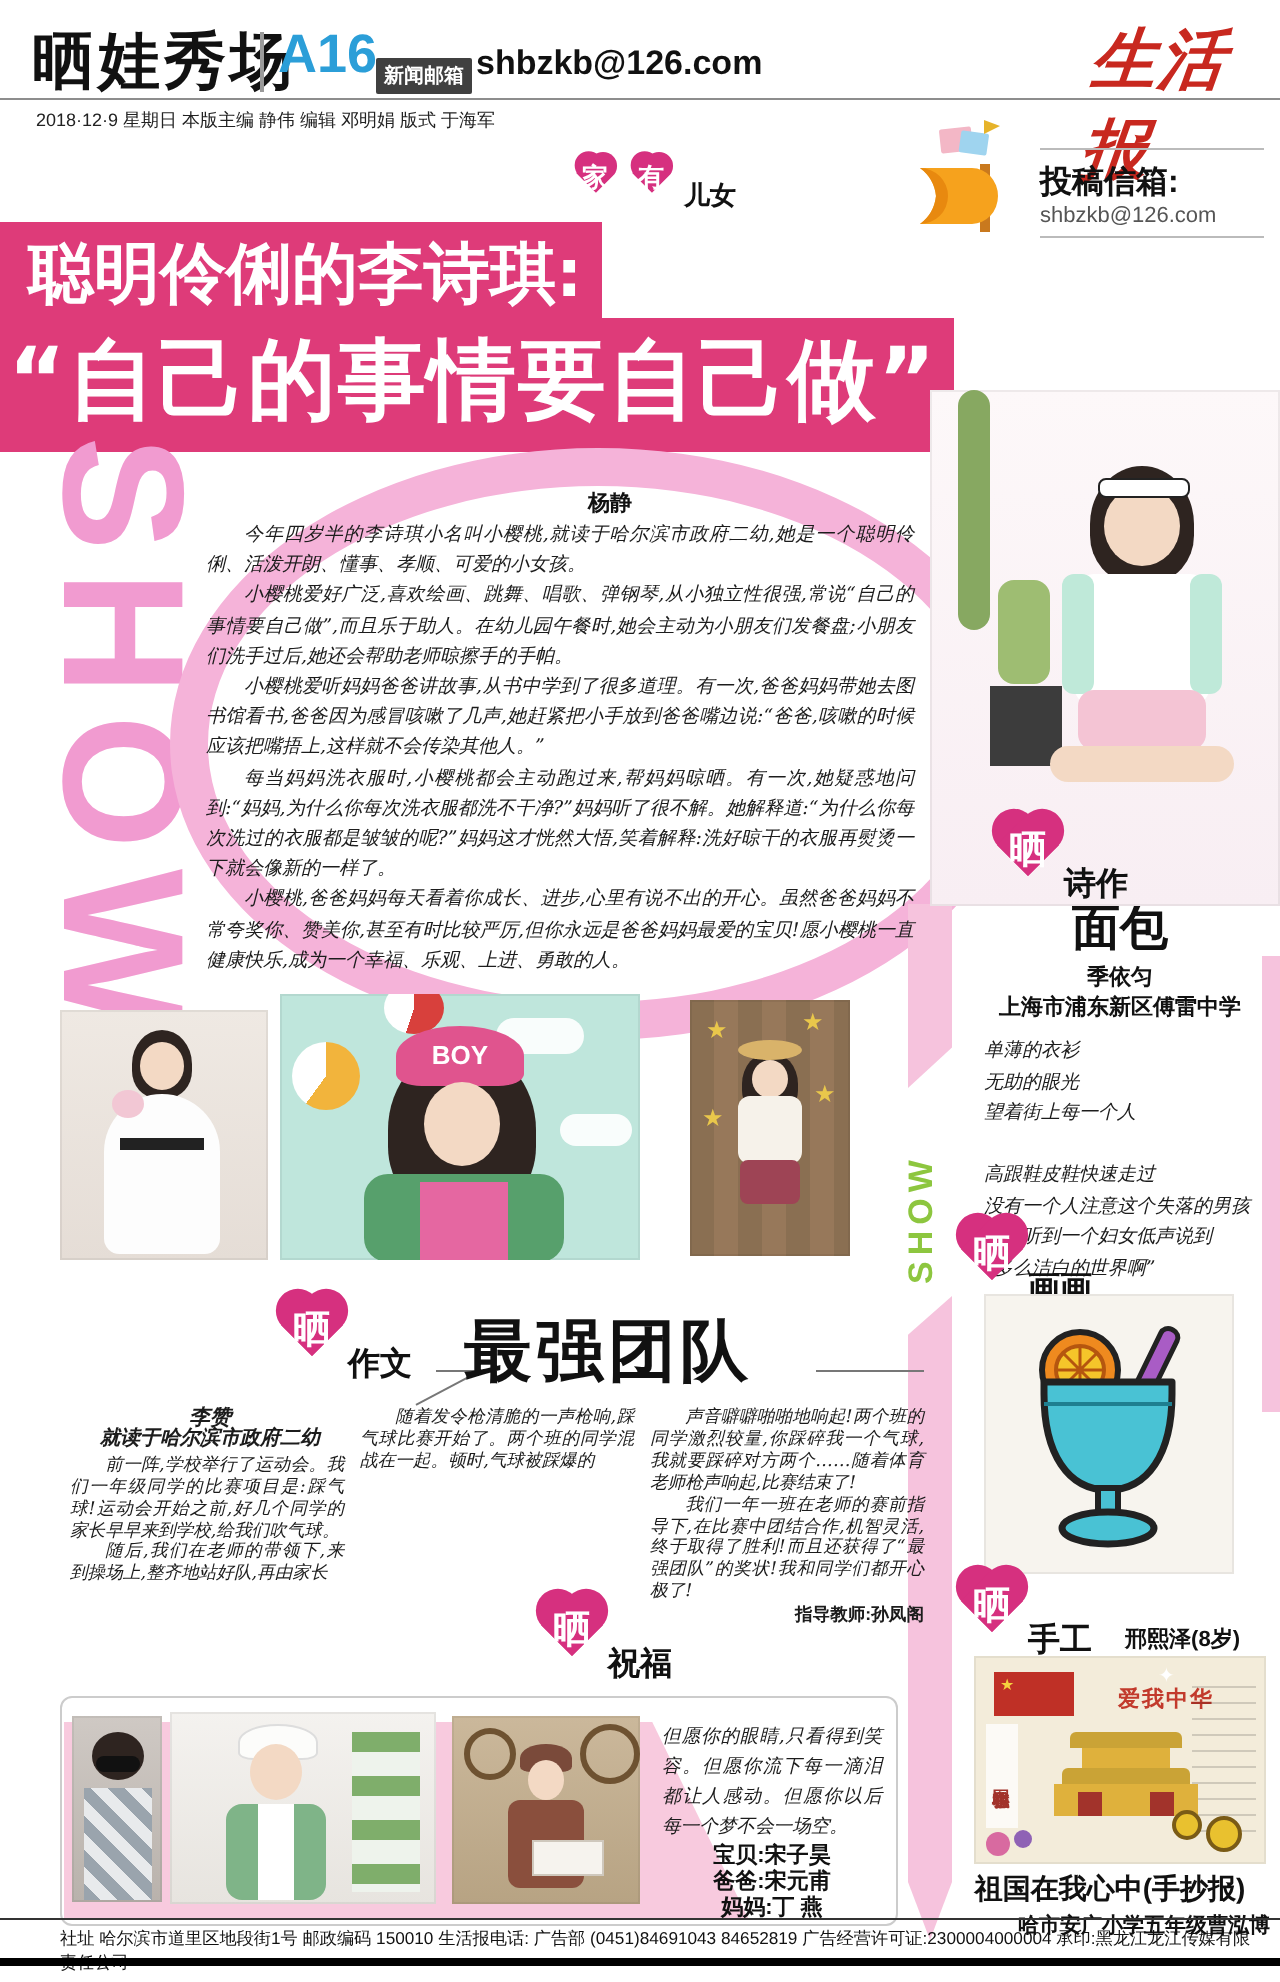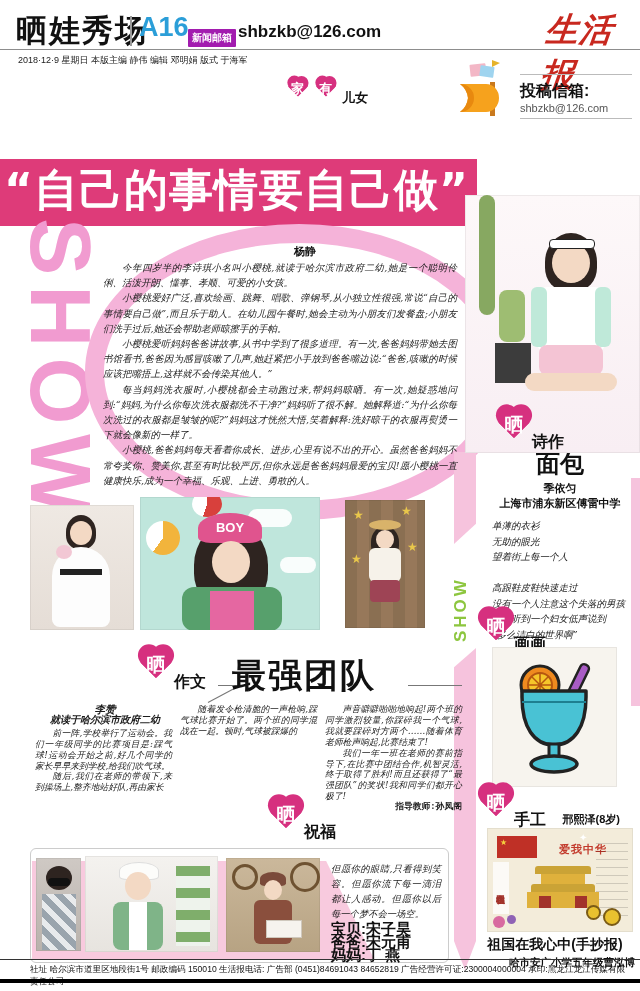--- a/index.html
+++ b/index.html
@@ -4,21 +4,21 @@
 <style>
   html,body{margin:0;padding:0;background:#e8e8e8;}
   .page{position:relative;width:640px;height:991px;background:#fff;overflow:hidden;
         font-family:"Liberation Sans",sans-serif;color:#111;}
   .abs{position:absolute;}
 
   
   .mast-title{left:16px;top:10px;font-size:31px;font-weight:900;letter-spacing:2px;font-family:"DejaVu Serif",serif;}
   .mast-div{left:130px;top:16px;width:2px;height:30px;background:#9a9a9a;}
   .page-num{left:139px;top:12px;font-size:27px;font-weight:900;color:#2b9ed8;}
-  .mail-badge{left:188px;top:29px;background:#a21caf;color:#fff;font-size:10px;font-weight:700;padding:2px 4px;border-radius:1px;}
+  .mail-badge{left:188px;top:29px;background:#404040;color:#fff;font-size:10px;font-weight:700;padding:2px 4px;border-radius:1px;}
   .mail-email{left:238px;top:22px;font-size:17px;font-weight:800;}
   .paper-logo{left:543px;top:8px;font-size:33px;font-weight:900;font-style:italic;color:#c8281f;
               font-family:"DejaVu Serif",serif;transform:skewX(-6deg);letter-spacing:1px;}
   .header-rule{left:0;top:49px;width:640px;height:1px;background:#8d8d8d;}
   .dateline{left:18px;top:54px;font-size:9px;color:#222;}
 
   
   .sub-line{width:112px;height:1px;background:#bbb;}
   .sub-label{left:520px;top:81px;font-size:16px;font-weight:800;}
   .sub-email{left:520px;top:102px;font-size:11px;color:#555;}
@@ -89,32 +89,32 @@
 
   
   .essay-title{left:232px;top:653px;width:180px;font-size:34px;font-weight:900;
                font-family:"DejaVu Serif",serif;letter-spacing:2px;}
   .rule-thin{height:1px;background:#777;}
   .slash{left:206px;top:694px;width:34px;height:1px;background:#777;transform:rotate(-28deg);}
   .essay-head{width:140px;text-align:center;font-weight:900;}
   .essay-col{position:absolute;top:704px;width:137px;font-family:"DejaVu Serif",serif;font-style:italic;
              font-size:8.8px;line-height:10.9px;text-align:justify;color:#1c1c1c;}
   .essay-col p{margin:0;text-indent:2em;}
-  .teacher{font-weight:900;font-style:normal;font-family:Liberation Mono, monospace;}
+  .teacher{font-weight:900;font-style:normal;font-family:Liberation Sans, sans-serif;}
 
   
   .bless-box{left:30px;top:848px;width:417px;height:113px;border:1px solid #ccc;border-radius:6px;background:#fff;}
   .bless-band{left:32px;top:861px;width:342px;height:98px;background:#f8cade;
               clip-path:polygon(0 0,86% 0,100% 100%,0 100%);}
   .bph1{left:36px;top:858px;width:45px;height:93px;background:linear-gradient(#cfc9c4,#b9b2ac);}
   .bph2{left:85px;top:856px;width:133px;height:96px;background:linear-gradient(#f4f2ef,#e7e4df);}
   .bph3{left:226px;top:858px;width:94px;height:94px;background:linear-gradient(#cbb89b,#b7a383);}
   .bless-text{left:331px;top:861px;width:110px;font-family:"DejaVu Serif",serif;font-style:italic;
               font-size:9.3px;line-height:15px;text-align:justify;color:#1c1c1c;}
-  .bless-names{left:331px;top:922px;width:110px;text-align:left;font-size:15px;font-weight:800;line-height:13px;}
+  .bless-names{left:331px;top:922px;width:110px;text-align:center;font-size:11px;font-weight:800;line-height:13px;}
 
   
   .craft-box{left:487px;top:828px;width:146px;height:104px;background:#f3ecda;}
   .craft-flag{position:absolute;left:10px;top:8px;width:40px;height:22px;background:#bf3026;}
   .craft-main-text{position:absolute;left:72px;top:14px;font-size:11px;font-weight:900;color:#c23a2c;letter-spacing:1px;}
   .craft-side{position:absolute;left:6px;top:34px;width:16px;height:52px;background:rgba(255,255,255,.75);
               writing-mode:vertical-rl;font-size:8.5px;font-weight:800;color:#a2332b;text-align:center;line-height:16px;}
   .craft-lines{position:absolute;right:5px;top:8px;width:32px;height:84px;
                background:repeating-linear-gradient(#0000 0 7px,#00000026 7px 8px);}
   .bld{position:absolute;background:#dfb13c;}
@@ -156,20 +156,21 @@
   <div class="abs sub-line" style="left:520px;top:118px;"></div>
 
   <div class="heart heart-sm" style="left:284px;top:77px;">
     <span class="heart-char">家</span>
   </div>
   <div class="heart heart-sm" style="left:312px;top:77px;">
     <span class="heart-char">有</span>
   </div>
   <div class="abs" style="left:342px;top:89px;font-size:13px;font-weight:900;">儿女</div>
 
+  <div class="abs hl hl1">聪明伶俐的李诗琪:</div>
   <div class="abs hl hl2">“自己的事情要自己做”</div>
 
   <div class="abs show-left">SHOW</div>
 
   <div class="abs ring"></div>
   <div class="abs art-author z2">杨静</div>
   <div class="abs article z2">
     <p>今年四岁半的李诗琪小名叫小樱桃,就读于哈尔滨市政府二幼,她是一个聪明伶俐、活泼开朗、懂事、孝顺、可爱的小女孩。</p>
     <p>小樱桃爱好广泛,喜欢绘画、跳舞、唱歌、弹钢琴,从小独立性很强,常说“自己的事情要自己做”,而且乐于助人。在幼儿园午餐时,她会主动为小朋友们发餐盘;小朋友们洗手过后,她还会帮助老师晾擦手的手帕。</p>
     <p>小樱桃爱听妈妈爸爸讲故事,从书中学到了很多道理。有一次,爸爸妈妈带她去图书馆看书,爸爸因为感冒咳嗽了几声,她赶紧把小手放到爸爸嘴边说:“爸爸,咳嗽的时候应该把嘴捂上,这样就不会传染其他人。”</p>

